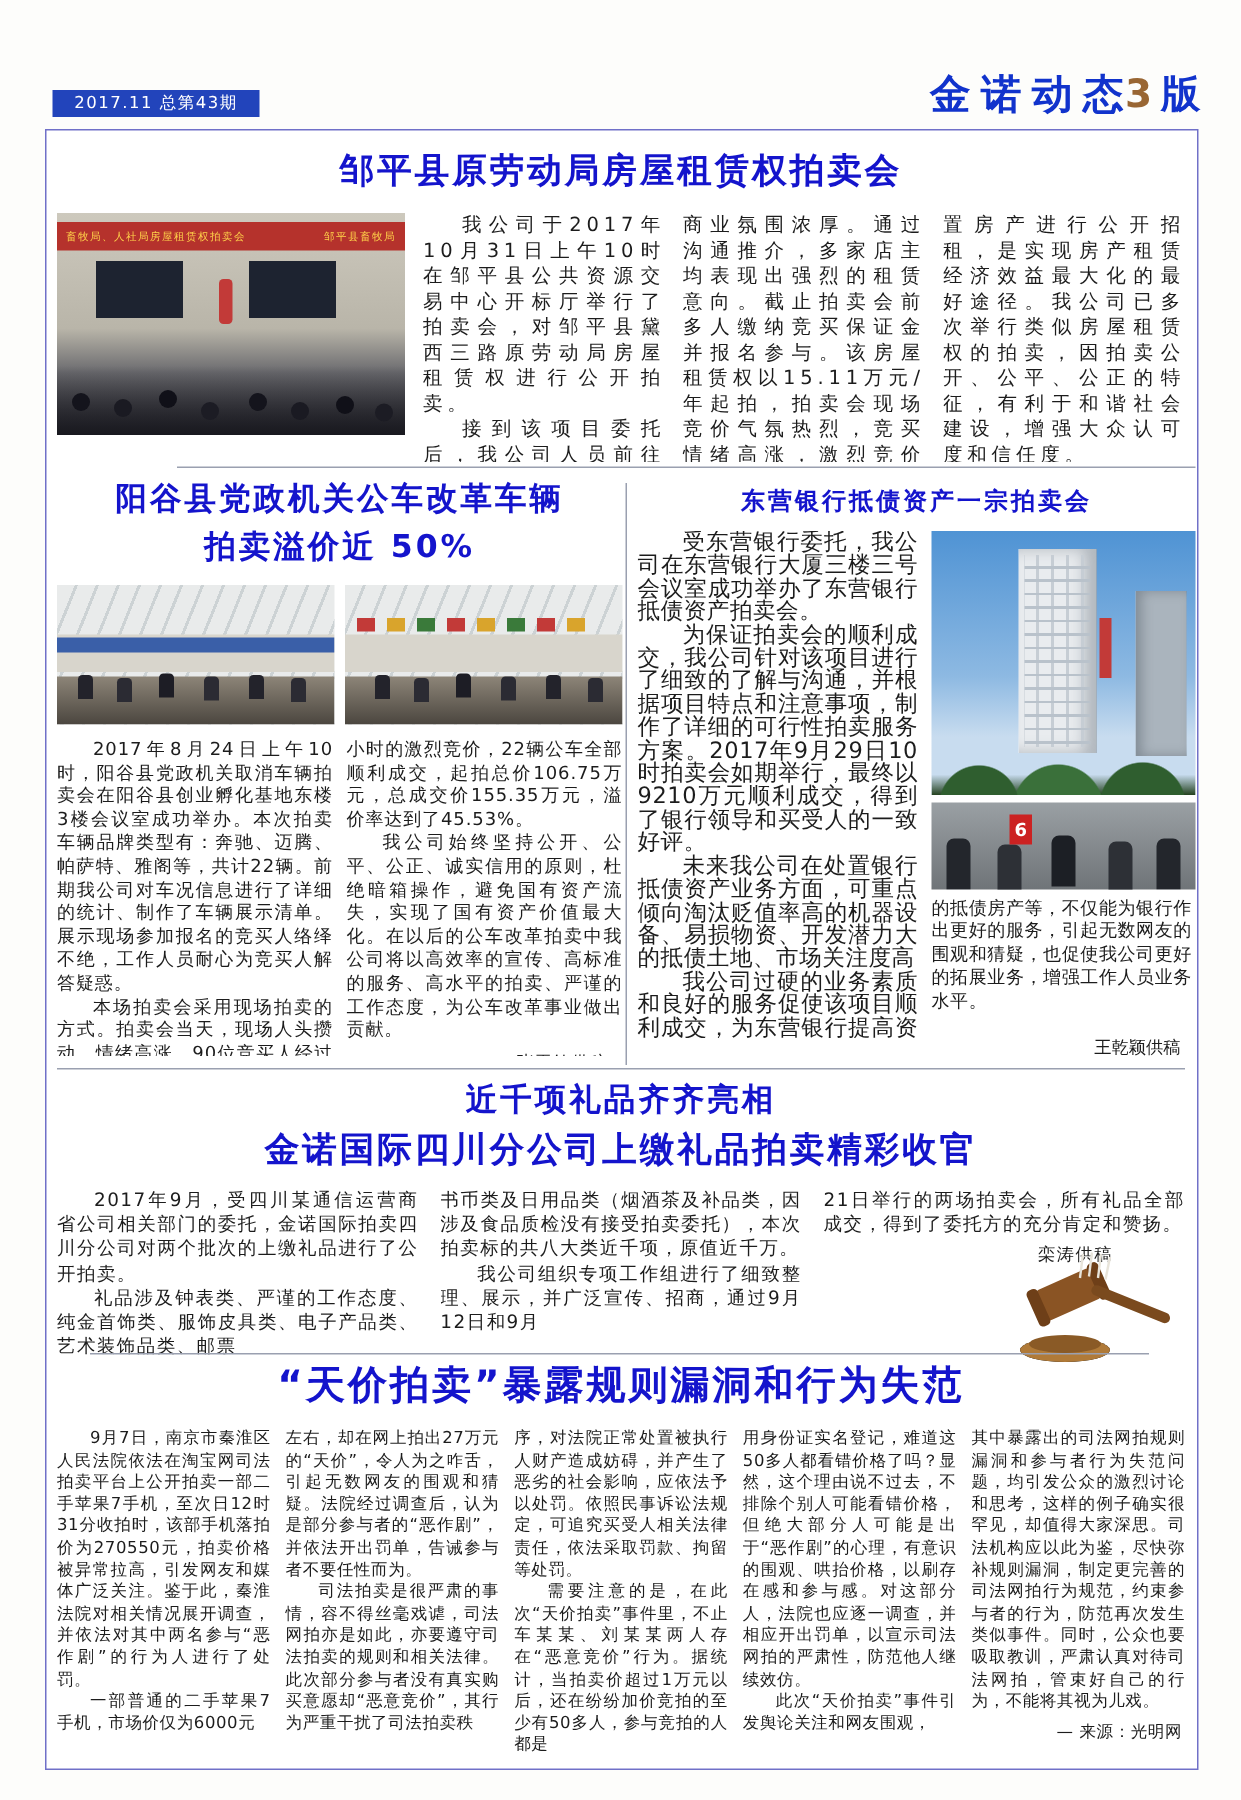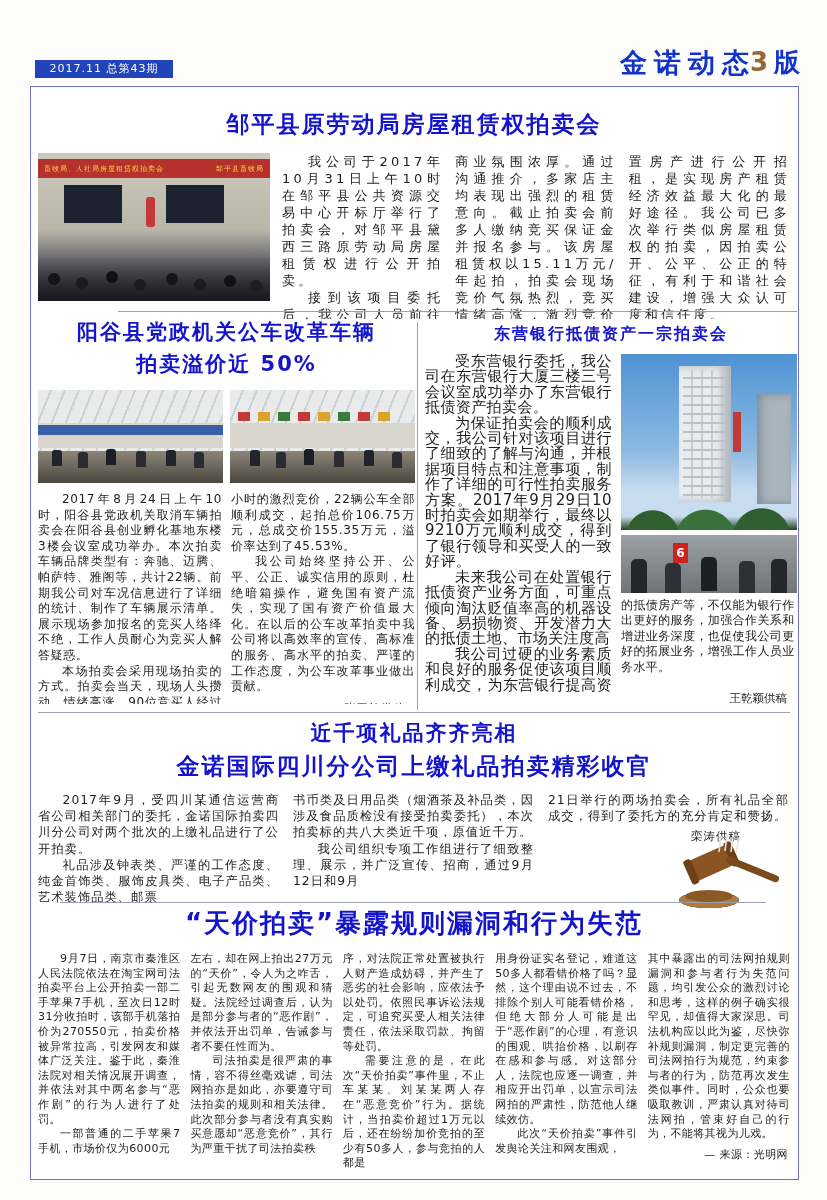--- a/index.html
+++ b/index.html
@@ -21,28 +21,28 @@
   .pagenum{position:absolute;left:750px;top:45px;font-size:26px;font-weight:bold;}
   .pagenum .num{color:#996633;margin-right:6px;}
   .pagenum .lab{color:#1133cc;}
   
   .frame{
     position:absolute;left:30px;top:86px;width:767px;height:1092px;
     border:1px solid #7070c8;background:#fff;
   }
   
   .atitle{color:#1414cc;font-weight:bold;text-align:center;letter-spacing:2px;}
-  .cols{display:flex;}
+  .cols{display:flex;justify-content:space-between;}
   .col p{margin:0;text-align:justify;}
   .col p.ind{text-indent:2em;}
   .byline{text-align:right;padding-right:10px;margin-top:6px;}
   .sep{position:absolute;border-top:1px solid #9aa0b0;height:0;}
   .vsep{position:absolute;border-left:1px solid #9aa0b0;width:0;}
   
-  .article1{position:absolute;left:38px;top:109px;width:752px;}
+  .article1{position:absolute;left:38px;top:98px;width:752px;}
   .article1 .atitle{font-size:23px;}
   .article1 .cols{gap:12px;margin-top:13px;}
   .article1 .col{width:240px;height:166px;overflow:hidden;font-size:13px;letter-spacing:3.2px;line-height:17px;}
   .photo-a{
     width:232px;height:148px;position:relative;flex:none;overflow:hidden;
     background:linear-gradient(#cdc9bd 0%,#b9b5a9 52%,#6a6a6e 72%,#33333b 100%);
   }
   .photo-a .banner{
     position:absolute;left:0;right:0;top:6px;height:19px;background:#b5322c;
     color:#ffd24a;font-size:7px;display:flex;justify-content:space-between;
@@ -202,21 +202,21 @@
       <div class="photo-c">
         <div class="tower"></div>
         <div class="tower2"></div>
         <div class="sign"></div>
         <div class="trees"></div>
       </div>
       <div class="photo-d">
         <div class="fig" style="left:10px;"></div>
         <div class="badge6">6</div>
       </div>
-      <p class="cont">的抵债房产等，不仅能为银行作出更好的服务，加强合作关系和增进业务深度，也促使我公司更好的拓展业务，增强工作人员业务水平。</p>
+      <p class="cont">的抵债房产等，不仅能为银行作出更好的服务，引起无数网友的围观和猜疑，也促使我公司更好的拓展业务，增强工作人员业务水平。</p>
       <div class="byline">王乾颖供稿</div>
     </div>
   </div>
 </div>
 
 <div class="sep" style="left:38px;top:712px;width:752px;"></div>
 
 <div class="article4">
   <div class="atitle t1">近千项礼品齐齐亮相</div>
   <div class="atitle t2">金诺国际四川分公司上缴礼品拍卖精彩收官</div>

